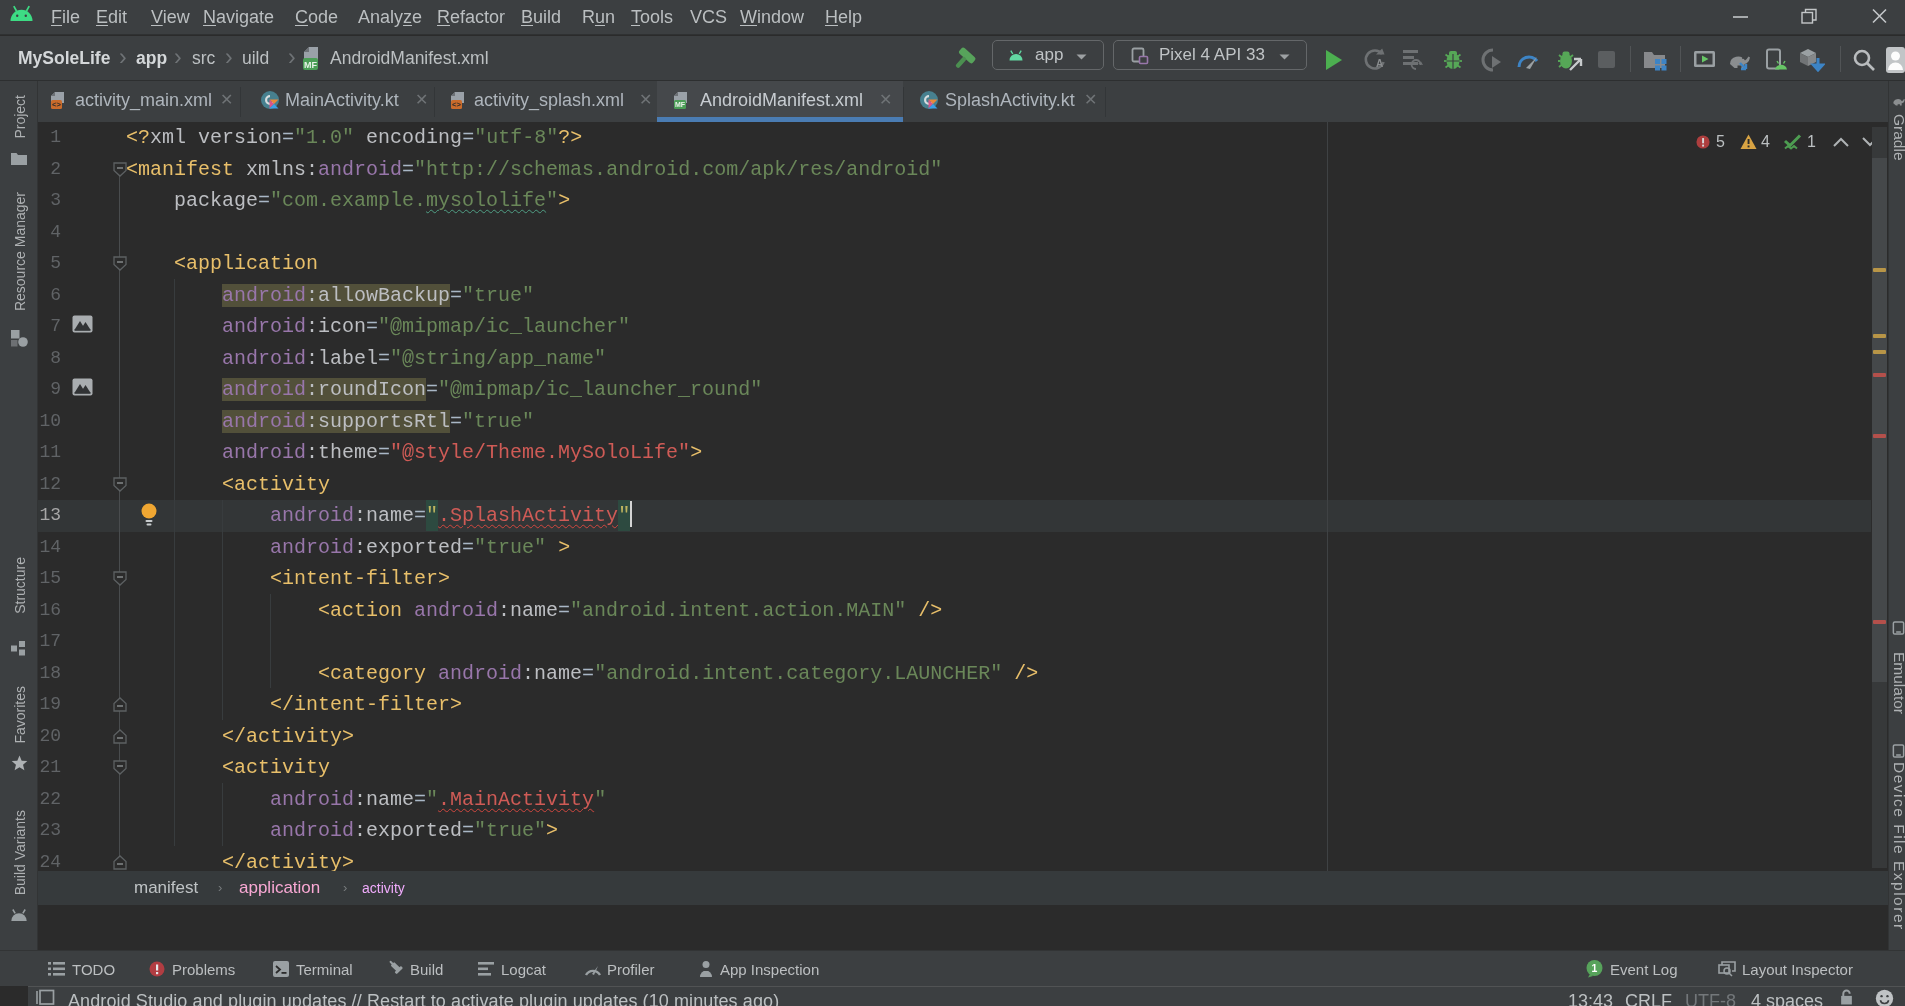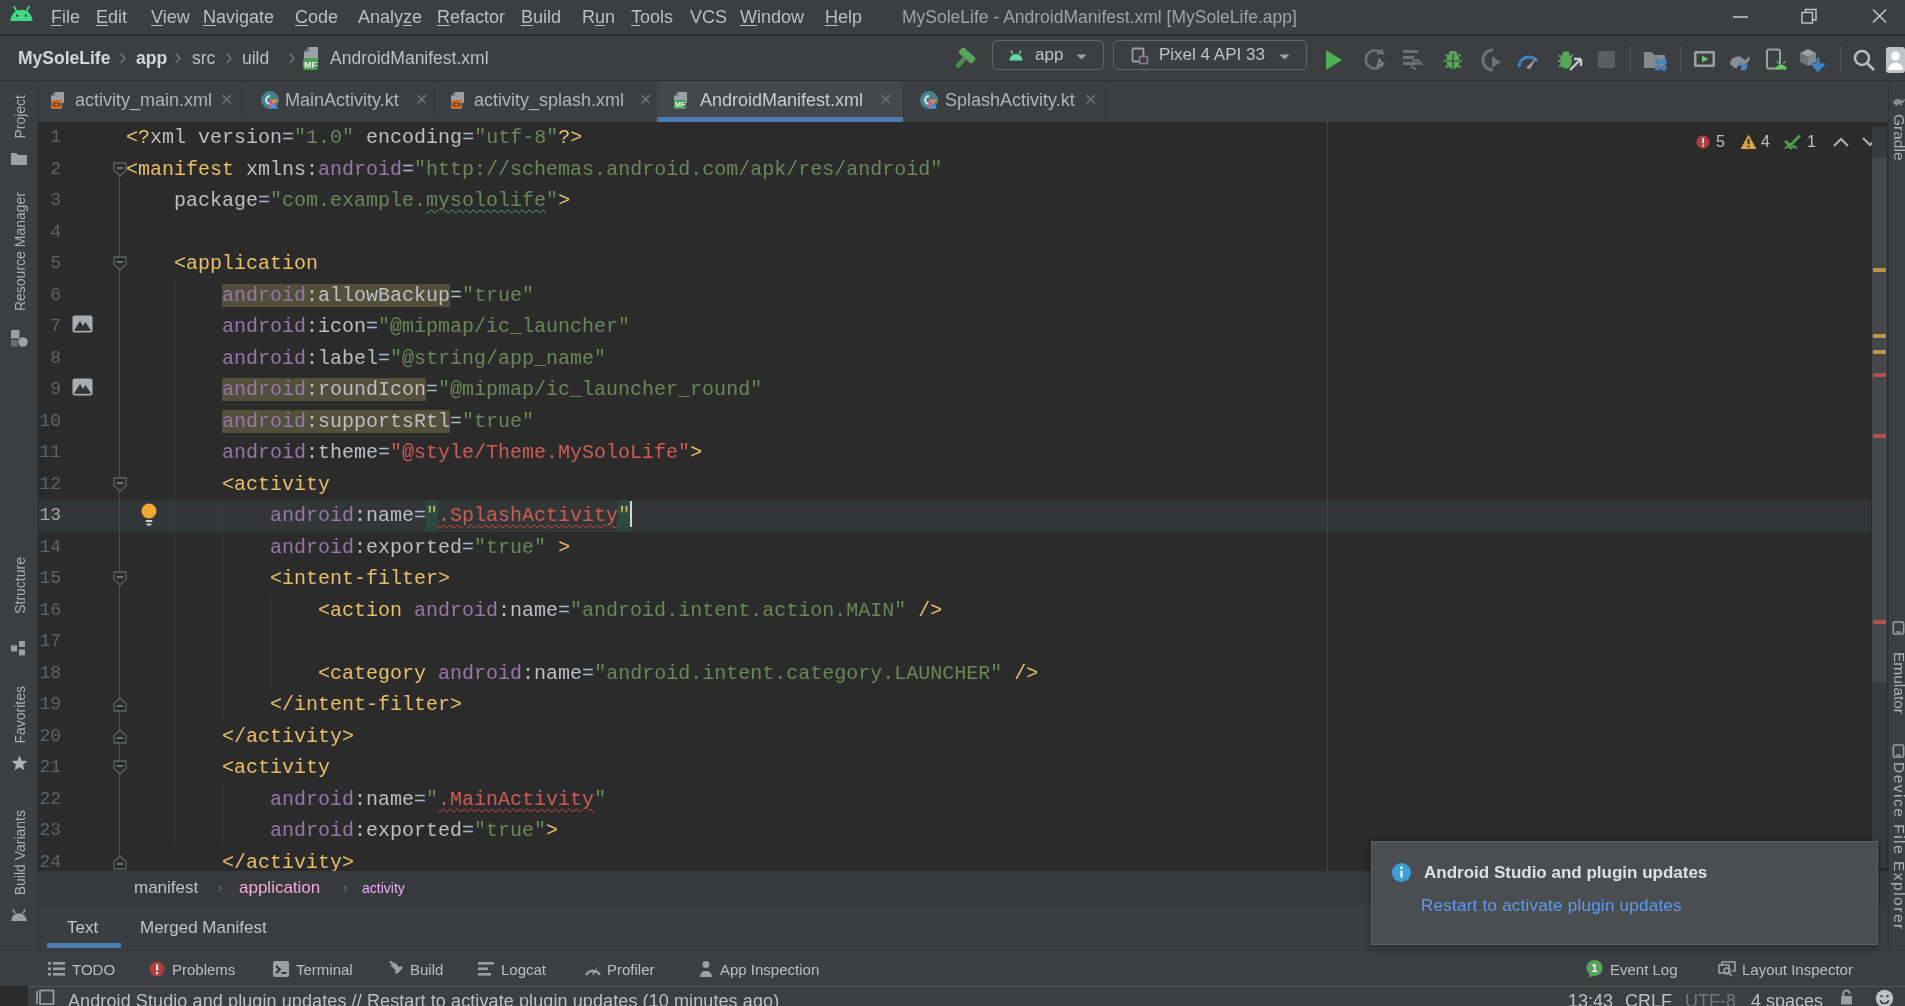--- a/index.html
+++ b/index.html
@@ -79,21 +79,20 @@
     <span class="menuitem" style="left:203px"><u>N</u>avigate</span>
     <span class="menuitem" style="left:295px"><u>C</u>ode</span>
     <span class="menuitem" style="left:358px">Analy<u>z</u>e</span>
     <span class="menuitem" style="left:437px"><u>R</u>efactor</span>
     <span class="menuitem" style="left:521px"><u>B</u>uild</span>
     <span class="menuitem" style="left:582px">R<u>u</u>n</span>
     <span class="menuitem" style="left:631px"><u>T</u>ools</span>
     <span class="menuitem" style="left:690px">VCS</span>
     <span class="menuitem" style="left:740px"><u>W</u>indow</span>
     <span class="menuitem" style="left:825px"><u>H</u>elp</span>
-    <span id="wintitle">MySoleLife - AndroidManifest.xml [MySoleLife.app]</span>
     <svg class="abs" style="left:1733px;top:6px" width="170" height="22" viewBox="0 0 170 22">
       <line x1="0" y1="11" x2="15" y2="11" stroke="#c3c6c8" stroke-width="1.6"></line>
       <rect x="69" y="6.5" width="10.5" height="10.5" fill="none" stroke="#c3c6c8" stroke-width="1.4"></rect>
       <path d="M72.5 6.5 v-3 h10.5 v10.5 h-3" fill="none" stroke="#c3c6c8" stroke-width="1.4"></path>
       <path d="M140 3.5 L153 16.5 M153 3.5 L140 16.5" stroke="#c3c6c8" stroke-width="1.6"></path>
     </svg>
   </div>
   <div class="abs" id="toolbar">
     <span class="abs" style="left:18px;top:0;height:45px;line-height:45px;font-size:17.5px;font-weight:bold;color:#d4d7d9">MySoleLife</span>
     <span class="abs crumbsep" style="left:119px">›</span>
@@ -471,25 +470,20 @@
     <div class="mark mr" style="top:312px"></div>
     <div class="mark mr" style="top:498px"></div>
   </div>
   <div class="abs" id="crumbbar">
     <span class="abs" style="left:96px;top:0;height:34px;line-height:34px;font-size:17px;color:#bfc3c5">manifest</span>
     <span class="abs" style="left:180px;top:0;height:34px;line-height:34px;font-size:13px;color:#787c7e">›</span>
     <span class="abs" style="left:201px;top:0;height:34px;line-height:34px;font-size:17px;color:#f9a8d4">application</span>
     <span class="abs" style="left:305px;top:0;height:34px;line-height:34px;font-size:13px;color:#787c7e">›</span>
     <span class="abs" style="left:324px;top:0;height:34px;line-height:34px;font-size:14px;color:#f0abfc">activity</span>
   </div>
-  <div class="abs" id="textbar">
-    <span class="abs" style="left:29px;top:4px;height:38px;line-height:38px;font-size:17px;color:#c3c7c9">Text</span>
-    <span class="abs" style="left:102px;top:4px;height:38px;line-height:38px;font-size:17px;color:#bfc3c5">Merged Manifest</span>
-    <div class="abs" style="left:9px;top:38px;width:74px;height:5px;background:#4a7cb3"></div>
-  </div>
   <div class="abs" id="bottombar">
     <svg class="abs" style="left:48px;top:11px" width="17" height="14" viewBox="0 0 17 14">
       <rect x="0" y="0" width="3" height="2.6" fill="#9aa0a3"></rect>
         <rect x="5" y="0" width="12" height="2.6" fill="#9aa0a3"></rect>
       <rect x="0" y="5.5" width="3" height="2.6" fill="#9aa0a3"></rect>
         <rect x="5" y="5.5" width="12" height="2.6" fill="#9aa0a3"></rect>
       <rect x="0" y="11" width="3" height="2.6" fill="#9aa0a3"></rect>
         <rect x="5" y="11" width="12" height="2.6" fill="#9aa0a3"></rect>
     </svg>
     <span class="btext" style="left:72px;top:10px">TODO</span>
@@ -564,22 +558,13 @@
         <circle cx="10.5" cy="6" r="1" fill="#3c3f41"></circle>
       <path d="M4.5 9.5 a3.6 3.6 0 0 0 7 0" fill="none" stroke="#3c3f41" stroke-width="1.3"></path>
     </svg>
     <svg class="abs" style="left:1886px;top:2px" width="19" height="19" viewBox="0 0 16 16">
       <circle cx="8" cy="8" r="7.3" fill="#c0c3c5"></circle>
       <circle cx="5.5" cy="6" r="1" fill="#3c3f41"></circle>
         <circle cx="10.5" cy="6" r="1" fill="#3c3f41"></circle>
       <path d="M4.5 12 a3.6 3.6 0 0 1 7 0" fill="none" stroke="#3c3f41" stroke-width="1.3"></path>
     </svg>
   </div>
-  <div class="abs" id="popup" style="left:1371px;top:841px;width:507px;height:104px;background:#4b4e50;border:1px solid #5c5f61;box-shadow:0 2px 8px rgba(0,0,0,0.35)">
-    <svg class="abs" style="left:20px;top:21px" width="19" height="19" viewBox="0 0 26 26">
-      <circle cx="13" cy="13" r="13" fill="#389fd6"></circle>
-      <rect x="11.4" y="10.5" width="3.2" height="9.5" fill="#eef4f8"></rect>
-      <circle cx="13" cy="6.8" r="1.9" fill="#eef4f8"></circle>
-    </svg>
-    <span class="abs" style="left:52px;top:21px;font-size:17px;font-weight:bold;color:#dee0e2">Android Studio and plugin updates</span>
-    <span class="abs" style="left:49px;top:54px;font-size:17px;letter-spacing:0.25px;color:#5b9bf1">Restart to activate plugin updates</span>
-  </div>
 </div>
 
 </body></html>

